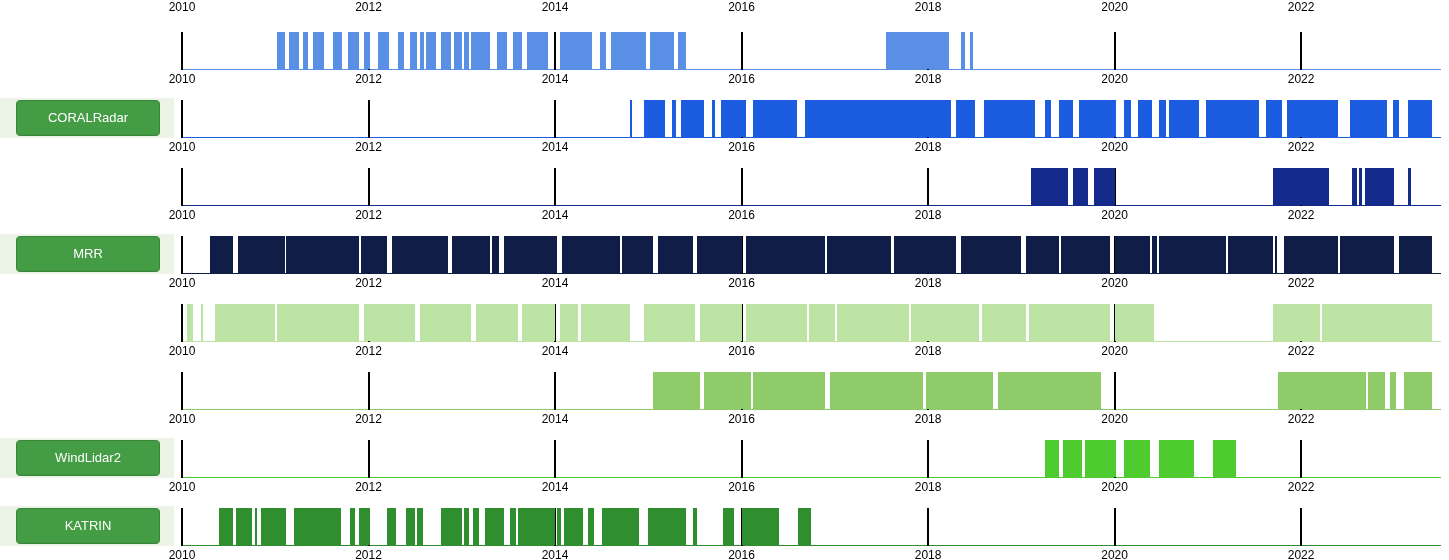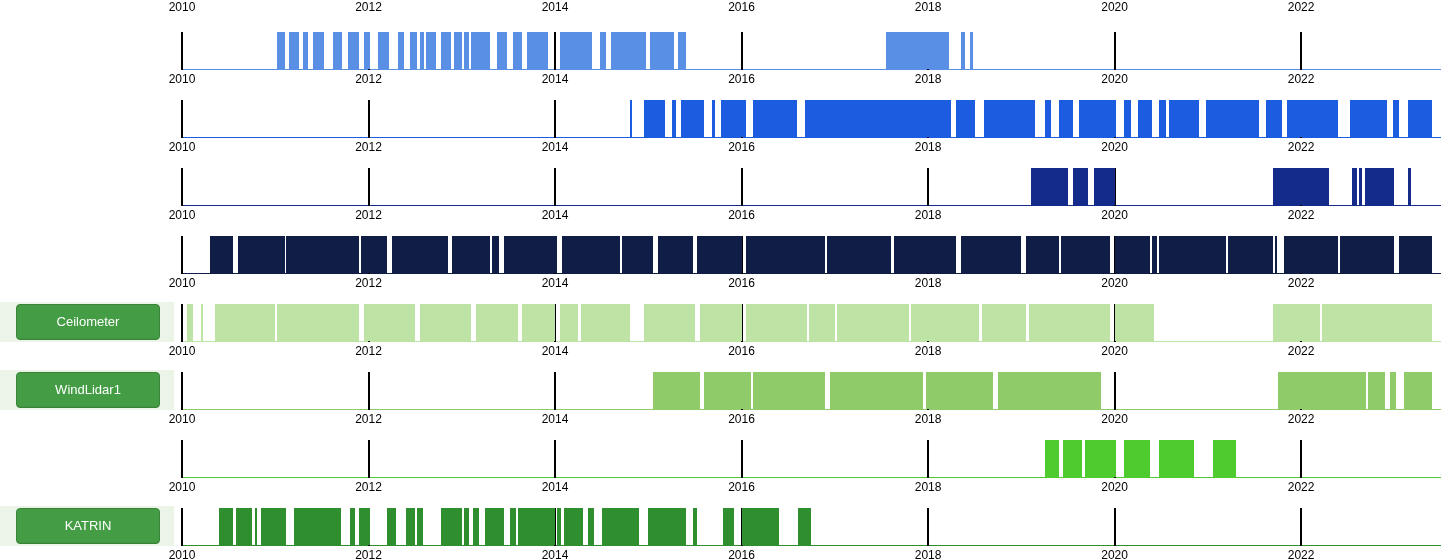--- a/index.html
+++ b/index.html
@@ -179,20 +179,23 @@
             <div class="bar" style="left: 34.0741%; width: 2.81481%; background: rgb(90, 143, 230);"></div>
             <div class="bar" style="left: 37.1852%; width: 1.92593%; background: rgb(90, 143, 230);"></div>
             <div class="bar" style="left: 39.4074%; width: 0.592593%; background: rgb(90, 143, 230);"></div>
             <div class="bar" style="left: 55.9259%; width: 4.96296%; background: rgb(90, 143, 230);"></div>
             <div class="bar" style="left: 61.8519%; width: 0.37037%; background: rgb(90, 143, 230);"></div>
             <div class="bar" style="left: 62.5926%; width: 0.222222%; background: rgb(90, 143, 230);"></div>
           </div>
         </div>
       </div>
       <div class="row">
+        <div class="btn-wrap">
+          <div class="btn">CORALRadar</div>
+        </div>
         <div class="chart-area">
           <div class="baseline" style="background: rgb(27, 92, 224);"></div>
           <div class="tick" style="left: 0%;"></div>
           <span class="year-label" style="left: 0%;">2010</span>
           <div class="tick" style="left: 14.8148%;"></div>
           <span class="year-label" style="left: 14.8148%;">2012</span>
           <div class="tick" style="left: 29.6296%;"></div>
           <span class="year-label" style="left: 29.6296%;">2014</span>
           <div class="tick" style="left: 44.4444%;"></div>
           <span class="year-label" style="left: 44.4444%;">2016</span>
@@ -252,20 +255,23 @@
             <div class="bar" style="left: 72.4444%; width: 1.62963%; background: rgb(21, 43, 140);"></div>
             <div class="bar" style="left: 86.6667%; width: 4.44444%; background: rgb(21, 43, 140);"></div>
             <div class="bar" style="left: 92.963%; width: 0.37037%; background: rgb(21, 43, 140);"></div>
             <div class="bar" style="left: 93.4815%; width: 0.222222%; background: rgb(21, 43, 140);"></div>
             <div class="bar" style="left: 93.9259%; width: 2.37037%; background: rgb(21, 43, 140);"></div>
             <div class="bar" style="left: 97.4074%; width: 0.222222%; background: rgb(21, 43, 140);"></div>
           </div>
         </div>
       </div>
       <div class="row">
+        <div class="btn-wrap">
+          <div class="btn">MRR</div>
+        </div>
         <div class="chart-area">
           <div class="baseline" style="background: rgb(16, 29, 70);"></div>
           <div class="tick" style="left: 0%;"></div>
           <span class="year-label" style="left: 0%;">2010</span>
           <div class="tick" style="left: 14.8148%;"></div>
           <span class="year-label" style="left: 14.8148%;">2012</span>
           <div class="tick" style="left: 29.6296%;"></div>
           <span class="year-label" style="left: 29.6296%;">2014</span>
           <div class="tick" style="left: 44.4444%;"></div>
           <span class="year-label" style="left: 44.4444%;">2016</span>
@@ -299,23 +305,20 @@
             <div class="bar" style="left: 77.6296%; width: 5.33333%; background: rgb(16, 29, 70);"></div>
             <div class="bar" style="left: 83.1111%; width: 3.55556%; background: rgb(16, 29, 70);"></div>
             <div class="bar" style="left: 86.8148%; width: 0.148148%; background: rgb(16, 29, 70);"></div>
             <div class="bar" style="left: 87.5556%; width: 4.2963%; background: rgb(16, 29, 70);"></div>
             <div class="bar" style="left: 92%; width: 4.2963%; background: rgb(16, 29, 70);"></div>
             <div class="bar" style="left: 96.6667%; width: 2.59259%; background: rgb(16, 29, 70);"></div>
           </div>
         </div>
       </div>
       <div class="row">
-        <div class="btn-wrap">
-          <div class="btn">Ceilometer</div>
-        </div>
         <div class="chart-area">
           <div class="baseline" style="background: rgb(189, 228, 164);"></div>
           <div class="tick" style="left: 0%;"></div>
           <span class="year-label" style="left: 0%;">2010</span>
           <div class="tick" style="left: 14.8148%;"></div>
           <span class="year-label" style="left: 14.8148%;">2012</span>
           <div class="tick" style="left: 29.6296%;"></div>
           <span class="year-label" style="left: 29.6296%;">2014</span>
           <div class="tick" style="left: 44.4444%;"></div>
           <span class="year-label" style="left: 44.4444%;">2016</span>
@@ -344,23 +347,20 @@
             <div class="bar" style="left: 57.9259%; width: 5.40741%; background: rgb(189, 228, 164);"></div>
             <div class="bar" style="left: 63.5556%; width: 3.48148%; background: rgb(189, 228, 164);"></div>
             <div class="bar" style="left: 67.2593%; width: 6.44444%; background: rgb(189, 228, 164);"></div>
             <div class="bar" style="left: 74.0741%; width: 3.11111%; background: rgb(189, 228, 164);"></div>
             <div class="bar" style="left: 86.6667%; width: 3.7037%; background: rgb(189, 228, 164);"></div>
             <div class="bar" style="left: 90.5185%; width: 8.74074%; background: rgb(189, 228, 164);"></div>
           </div>
         </div>
       </div>
       <div class="row">
-        <div class="btn-wrap">
-          <div class="btn">WindLidar1</div>
-        </div>
         <div class="chart-area">
           <div class="baseline" style="background: rgb(143, 203, 104);"></div>
           <div class="tick" style="left: 0%;"></div>
           <span class="year-label" style="left: 0%;">2010</span>
           <div class="tick" style="left: 14.8148%;"></div>
           <span class="year-label" style="left: 14.8148%;">2012</span>
           <div class="tick" style="left: 29.6296%;"></div>
           <span class="year-label" style="left: 29.6296%;">2014</span>
           <div class="tick" style="left: 44.4444%;"></div>
           <span class="year-label" style="left: 44.4444%;">2016</span>
@@ -378,20 +378,23 @@
             <div class="bar" style="left: 59.1111%; width: 5.33333%; background: rgb(143, 203, 104);"></div>
             <div class="bar" style="left: 64.8148%; width: 8.14815%; background: rgb(143, 203, 104);"></div>
             <div class="bar" style="left: 87.037%; width: 7.03704%; background: rgb(143, 203, 104);"></div>
             <div class="bar" style="left: 94.2222%; width: 1.33333%; background: rgb(143, 203, 104);"></div>
             <div class="bar" style="left: 95.9259%; width: 0.518518%; background: rgb(143, 203, 104);"></div>
             <div class="bar" style="left: 97.037%; width: 2.22222%; background: rgb(143, 203, 104);"></div>
           </div>
         </div>
       </div>
       <div class="row">
+        <div class="btn-wrap">
+          <div class="btn">WindLidar2</div>
+        </div>
         <div class="chart-area">
           <div class="baseline" style="background: rgb(77, 203, 47);"></div>
           <div class="tick" style="left: 0%;"></div>
           <span class="year-label" style="left: 0%;">2010</span>
           <div class="tick" style="left: 14.8148%;"></div>
           <span class="year-label" style="left: 14.8148%;">2012</span>
           <div class="tick" style="left: 29.6296%;"></div>
           <span class="year-label" style="left: 29.6296%;">2014</span>
           <div class="tick" style="left: 44.4444%;"></div>
           <span class="year-label" style="left: 44.4444%;">2016</span>

